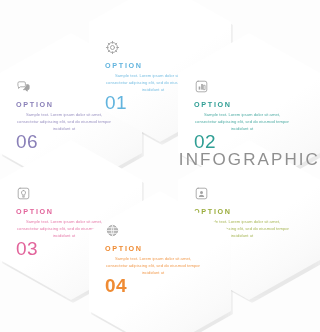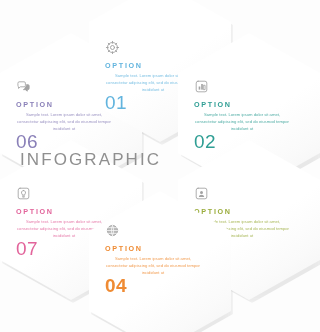--- a/index.html
+++ b/index.html
@@ -91,21 +91,21 @@
   .sh3{left:181px; top:143px;}
   .sh4{left:91px;  top:194px;}
   .sh5{left:2px;   top:143px;}
   .sh6{left:2px;   top:36px;}
 
   
   #center-title{
     position:absolute;
     left:0;right:0;
     top:150px;
-    text-align:left;
+    text-align:right;
     font-size:17px;
     letter-spacing:2.1px;
     color:#8f8f8f;
     font-weight:400;
     z-index:20;
     pointer-events:none;
     padding-left:20px;
   }
 </style>
 </head>
@@ -169,21 +169,21 @@
     <div class="hex-inner">
       <span class="icon">
         <svg viewBox="0 0 24 24" fill="none" stroke="#6b6b6b" stroke-width="1.4" stroke-linecap="round" stroke-linejoin="round">
           <rect x="3.5" y="3.5" width="17" height="17" rx="3"></rect>
           <path d="M12 7.2a3.3 3.3 0 0 0-2 5.9v1.4h4v-1.4A3.3 3.3 0 0 0 12 7.2z"></path>
           <path d="M10.4 16.3h3.2M11 17.8h2"></path>
         </svg>
       </span>
       <div class="opt-label" style="color: rgb(226, 100, 155);">OPTION</div>
       <div class="opt-desc" style="color: rgb(226, 100, 155);">Sample text. Lorem ipsum dolor sit amet, consectetur adipiscing elit, sed do eiusmod tempor incididunt ut</div>
-      <div class="opt-num" style="color: rgb(226, 100, 155);">07</div>
+      <div class="opt-num" style="color: rgb(226, 100, 155);">03</div>
     </div>
   </div>
 
   <div class="hex" id="hex3">
     <div class="hex-inner">
       <span class="icon">
         <svg viewBox="0 0 24 24" fill="none" stroke="#6b6b6b" stroke-width="1.4" stroke-linecap="round" stroke-linejoin="round">
           <rect x="3.5" y="3.5" width="17" height="17" rx="3"></rect>
           <circle cx="12" cy="10.2" r="2.4" fill="#6b6b6b" stroke="none"></circle>
           <path d="M7.6 17.4c.6-2.2 2.3-3.4 4.4-3.4s3.8 1.2 4.4 3.4" fill="#6b6b6b" stroke="none"></path>

